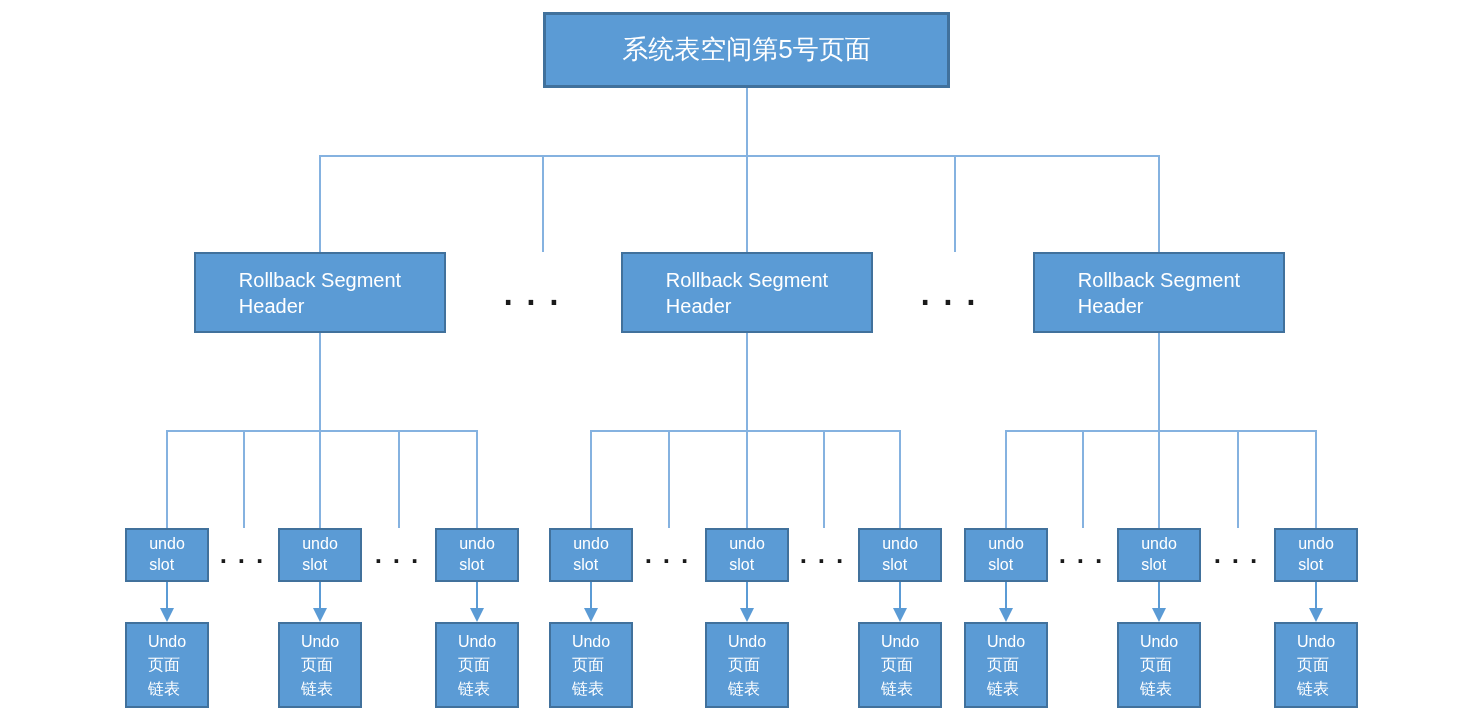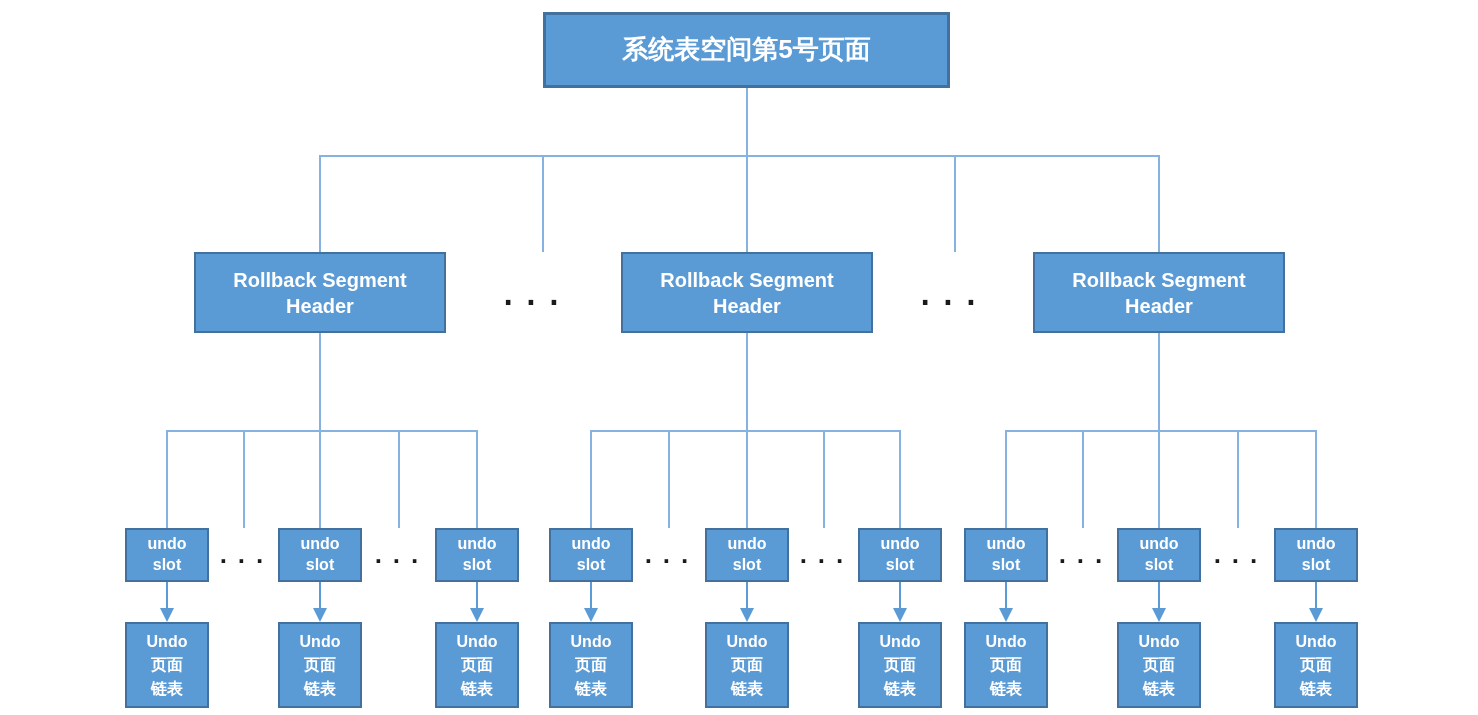--- a/index.html
+++ b/index.html
@@ -1,18 +1,18 @@
 <!DOCTYPE html>
 <html style="--box_fill: #5b9bd5; --box_border: #41719c; --connector: #85b2e0; --arrow: #5b9bd5; --text_color: #ffffff; --dots: #1a1a1a; --background: #ffffff;"><head>
 <meta charset="utf-8">
 <style>
   html,body{margin:0;padding:0;background:#ffffff;font-family:"Liberation Sans",sans-serif;}
   .canvas{position:relative;width:1478px;height:715px;background:var(--background,#ffffff);overflow:hidden;}
   .box{position:absolute;box-sizing:border-box;background:var(--box_fill,#5b9bd5);border:2px solid var(--box_border,#41719c);
-       color:var(--text_color,#ffffff);display:grid;place-items:center;text-align:center;white-space:pre-line;font-weight:bold;}
+       color:var(--text_color,#ffffff);display:grid;place-items:center;white-space:pre-line;}
   .root-box{left:543px;top:12px;width:407px;height:76px;font-size:26px;border-width:3px;line-height:1.2;}
   .rb-box{top:252px;width:252px;height:81px;font-size:20px;line-height:1.3;}
   .slot-box{top:528px;width:84px;height:54px;font-size:16px;line-height:1.3;}
   .undo-box{top:622px;width:84px;height:86px;font-size:16px;line-height:1.45;}
   .vline{position:absolute;width:2px;background:var(--connector,#85b2e0);}
   .hline{position:absolute;height:2px;background:var(--connector,#85b2e0);}
   .aline{position:absolute;width:2px;background:var(--arrow,#5b9bd5);}
   .ahead{position:absolute;width:0;height:0;border-left:7px solid transparent;border-right:7px solid transparent;
          border-top:14px solid var(--arrow,#5b9bd5);}
   .dots{position:absolute;transform:translateX(-50%);line-height:0;color:var(--dots,#1a1a1a);

